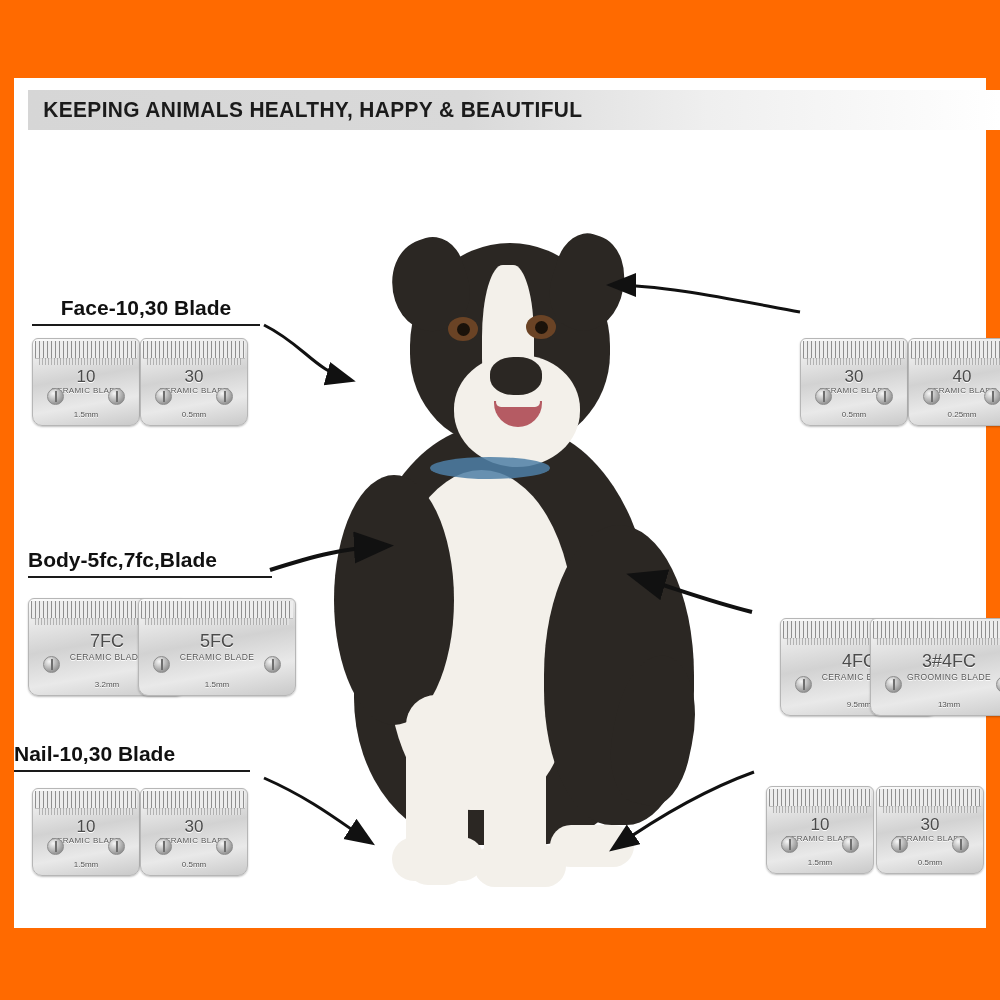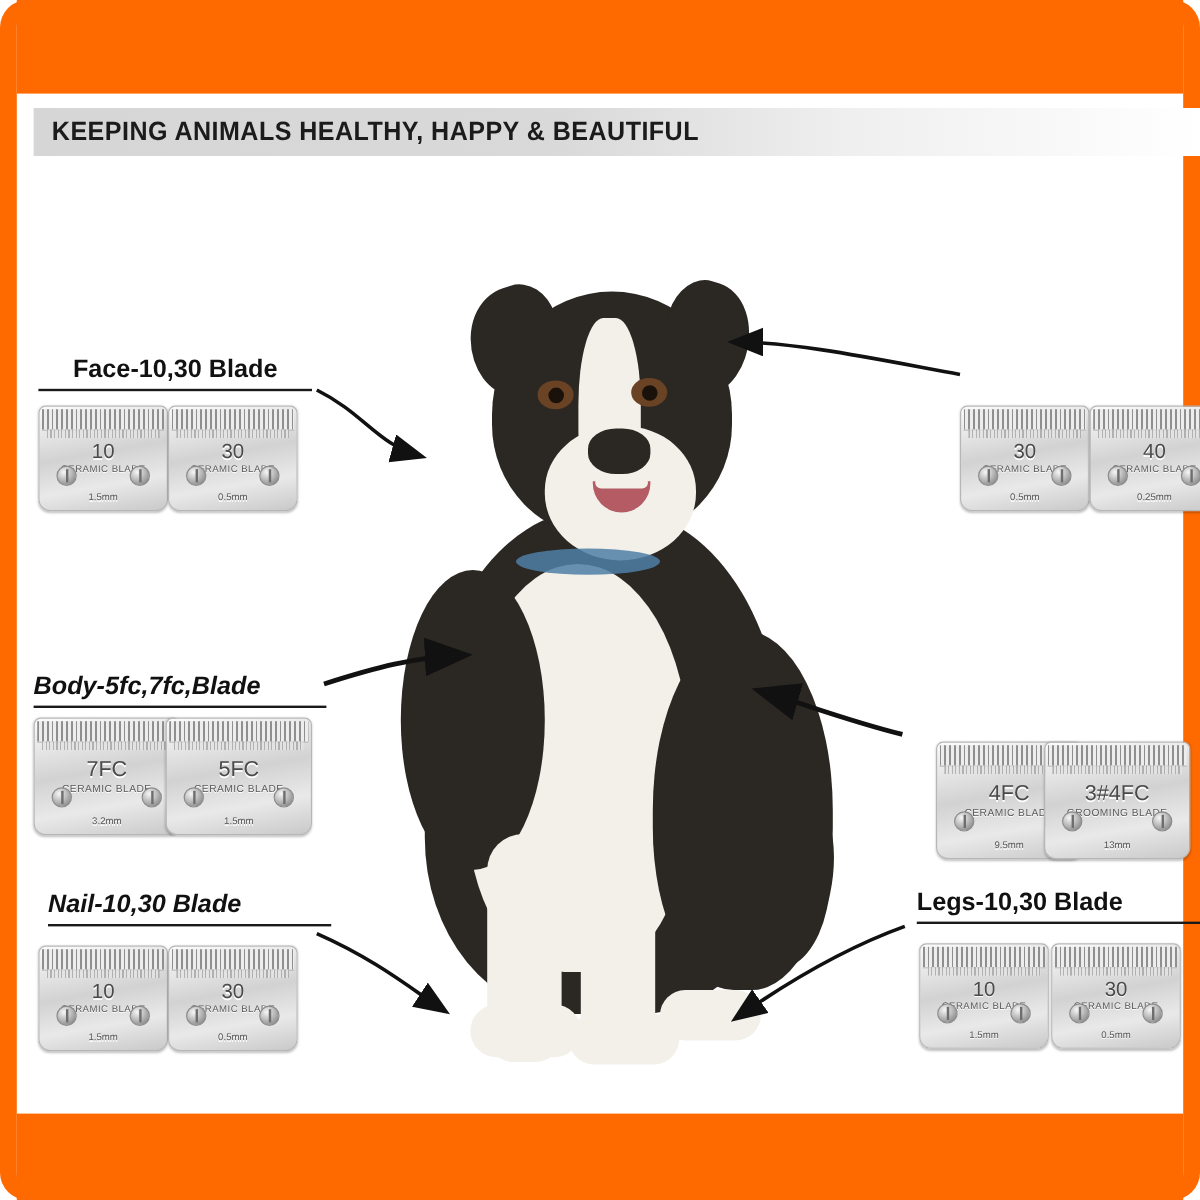--- a/index.html
+++ b/index.html
@@ -9,21 +9,20 @@
     font-family:"Liberation Sans", sans-serif;
     overflow:hidden;
     position:relative;
   }
   .page{
     position:absolute;inset:0;
     background:#ffffff;
     border-left:14px solid #FF6A00;
     border-right:14px solid #FF6A00;
     box-sizing:border-box;
-    border-radius:23px;
   }
   .top-bar{
     position:absolute;left:0;right:0;top:0;height:78px;
     background:#FF6A00;
   }
   .bottom-bar{
     position:absolute;left:0;right:0;bottom:0;height:72px;
     background:#FF6A00;
   }
   .banner{
@@ -62,21 +61,21 @@
   
   .blade{
     position:absolute;
     width:106px;height:86px;
     border-radius:6px 6px 10px 10px;
     background:linear-gradient(170deg,#fbfbfb 0%,#e7e7e7 22%,#d2d2d2 45%,#e9e9e9 72%,#c9c9c9 100%);
     border:1px solid #b6b6b6;
     box-shadow:0 1px 2px rgba(0,0,0,.25);
     overflow:hidden;
   }
-  .blade.big{width:120px;height:96px;}
+  .blade.big{width:120px;height:96px;padding-left:36px;}
   .teeth{
     position:absolute;left:2px;right:2px;top:2px;height:17px;
     background:repeating-linear-gradient(to right,#8f8f8f 0px,#8f8f8f 1.5px,#ededed 1.5px,#ededed 4px);
     border-bottom:1px solid #bdbdbd;
   }
   .teeth2{
     position:absolute;left:6px;right:6px;top:19px;height:7px;
     background:repeating-linear-gradient(to right,#a5a5a5 0px,#a5a5a5 1px,#e4e4e4 1px,#e4e4e4 3px);
     opacity:.8;
   }
@@ -228,21 +227,21 @@
   <div class="blade" style="left:894px;top:338px;">
     <div class="teeth"></div>
     <div class="teeth2"></div>
     <div class="bnum">40</div>
     <div class="btype">CERAMIC BLADE</div>
     <div class="screw l"></div>
     <div class="screw r"></div>
     <div class="bsize">0.25mm</div>
   </div>
 
-  <div class="label" style="left:14px;top:560px;width:244px;font-style:italic;">Body-5fc,7fc,Blade</div>
+  <div class="label" style="left:14px;top:548px;width:244px;">Body-5fc,7fc,Blade</div>
 
   <div class="blade big" style="left:14px;top:598px;">
     <div class="teeth"></div>
     <div class="teeth2"></div>
     <div class="bnum">7FC</div>
     <div class="btype">CERAMIC BLADE</div>
     <div class="screw l"></div>
     <div class="screw r"></div>
     <div class="bsize">3.2mm</div>
   </div>
@@ -271,21 +270,21 @@
   <div class="blade big" style="left:856px;top:618px;">
     <div class="teeth"></div>
     <div class="teeth2"></div>
     <div class="bnum">3#4FC</div>
     <div class="btype">GROOMING BLADE</div>
     <div class="screw l"></div>
     <div class="screw r"></div>
     <div class="bsize">13mm</div>
   </div>
 
-  <div class="label" style="left:26px;top:742px;width:236px;font-style:italic;">Nail-10,30 Blade</div>
+  <div class="label" style="left:0;top:742px;width:236px;">Nail-10,30 Blade</div>
 
   <div class="blade" style="left:18px;top:788px;">
     <div class="teeth"></div>
     <div class="teeth2"></div>
     <div class="bnum">10</div>
     <div class="btype">CERAMIC BLADE</div>
     <div class="screw l"></div>
     <div class="screw r"></div>
     <div class="bsize">1.5mm</div>
   </div>
@@ -293,21 +292,20 @@
   <div class="blade" style="left:126px;top:788px;">
     <div class="teeth"></div>
     <div class="teeth2"></div>
     <div class="bnum">30</div>
     <div class="btype">CERAMIC BLADE</div>
     <div class="screw l"></div>
     <div class="screw r"></div>
     <div class="bsize">0.5mm</div>
   </div>
 
-  <div class="label" style="left:750px;top:740px;width:236px;">Legs-10,30 Blade</div>
 
   <div class="blade" style="left:752px;top:786px;">
     <div class="teeth"></div>
     <div class="teeth2"></div>
     <div class="bnum">10</div>
     <div class="btype">CERAMIC BLADE</div>
     <div class="screw l"></div>
     <div class="screw r"></div>
     <div class="bsize">1.5mm</div>
   </div>

